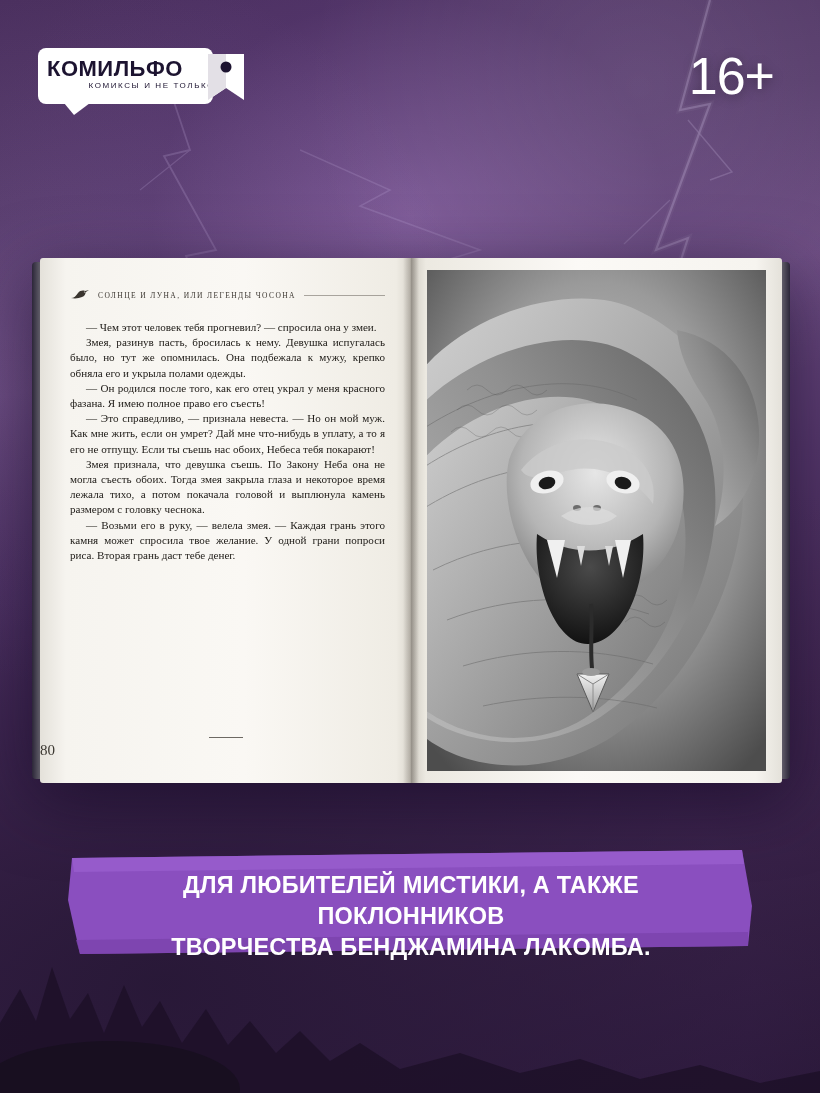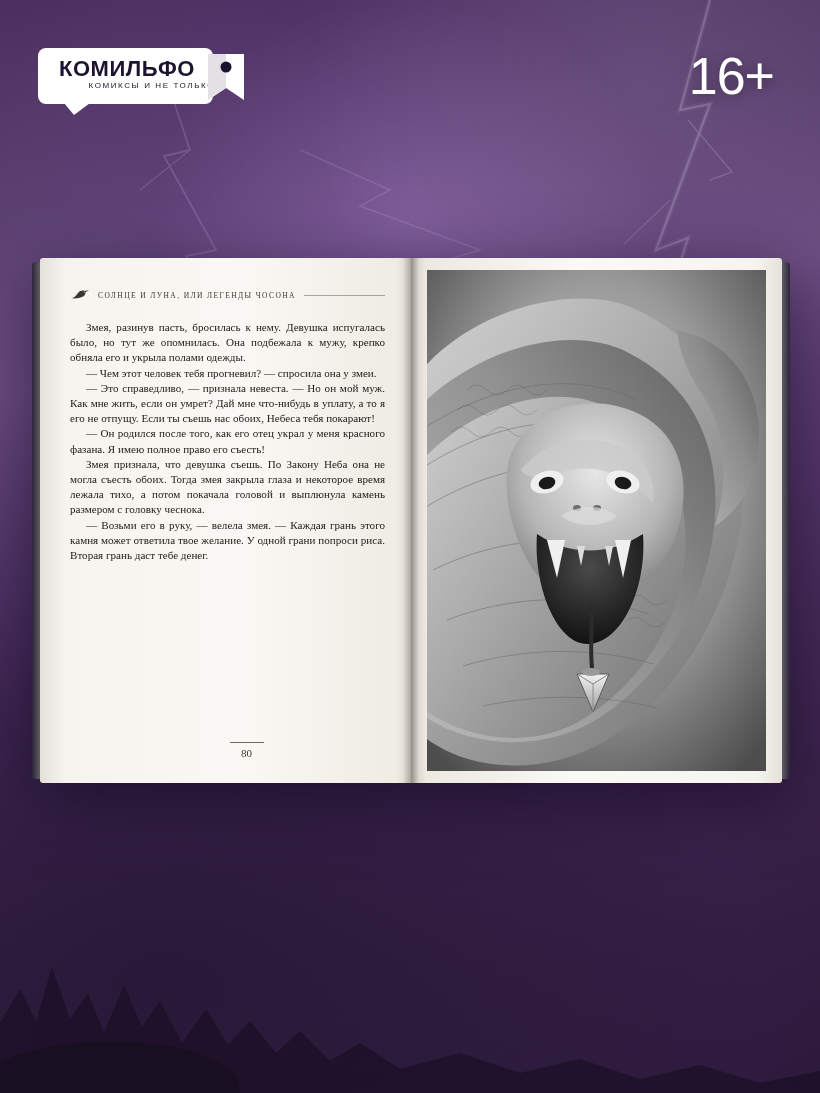--- a/index.html
+++ b/index.html
@@ -75,21 +75,20 @@
     width: 0; height: 0;
     border-left: 10px solid transparent;
     border-right: 16px solid transparent;
     border-top: 12px solid #ffffff;
   }
   .logo-title {
     position: absolute;
     left: 9px;
     top: 8px;
     width: 160px;
-    text-align: center;
     font-size: 22px;
     font-weight: bold;
     letter-spacing: 0.5px;
     color: #1c1330;
     font-family: "Liberation Sans", sans-serif;
   }
   .logo-sub {
     position: absolute;
     left: 17px;
     top: 33px;
@@ -208,25 +207,24 @@
   }
   .body-text p {
     margin: 0;
     text-indent: 16px;
   }
   .folio {
     position: absolute;
     left: 0;
     right: 0;
     bottom: 24px;
-    text-align: center;
+    text-align: left;
     font-family: "Liberation Serif", serif;
-    font-size: 11px;
+    font-size: 15px;
     color: #3b3731;
-    margin-left: 42px;
   }
   .folio .rule {
     width: 34px;
     height: 1px;
     background: #4a453e;
     margin: 0 auto 4px auto;
     opacity: 0.8;
   }
 
   
@@ -318,26 +316,26 @@
           <svg width="20" height="11" viewBox="0 0 20 11">
             <path d="M1 9 C4 9 6 7 8 4 C10 1.5 13 1 15 2 L19 1 L15.5 3.2 C15.8 5 14.5 7 12 8 C9 9.3 5 10 1 9 Z" fill="#3a352f"></path>
             <circle cx="14.4" cy="3" r="0.55" fill="#f7f5f0"></circle>
           </svg>
         </span>
         <span class="rh-text">СОЛНЦЕ И ЛУНА, ИЛИ ЛЕГЕНДЫ ЧОСОНА</span>
         <span class="rh-rule"></span>
       </div>
 
       <div class="body-text">
+        <p>— Чем этот человек тебя прогневил? — спросила она у змеи.</p>
         <p>Змея, разинув пасть, бросилась к нему. Девушка испугалась было, но тут же опомнилась. Она подбежала к мужу, крепко обняла его и укрыла полами одежды.</p>
-        <p>— Чем этот человек тебя прогневил? — спросила она у змеи.</p>
+        <p>— Он родился после того, как его отец украл у меня красного фазана. Я имею полное право его съесть!</p>
         <p>— Это справедливо, — признала невеста. — Но он мой муж. Как мне жить, если он умрет? Дай мне что-нибудь в уплату, а то я его не отпущу. Если ты съешь нас обоих, Небеса тебя покарают!</p>
-        <p>— Он родился после того, как его отец украл у меня красного фазана. Я имею полное право его съесть!</p>
         <p>Змея признала, что девушка съешь. По Закону Неба она не могла съесть обоих. Тогда змея закрыла глаза и некоторое время лежала тихо, а потом покачала головой и выплюнула камень размером с головку чеснока.</p>
-        <p>— Возьми его в руку, — велела змея. — Каждая грань этого камня может ответила твое желание. У одной грани попроси риса. Вторая грань даст тебе денег.</p>
+        <p>— Возьми его в руку, — велела змея. — Каждая грань этого камня может спросила твое желание. У одной грани попроси риса. Вторая грань даст тебе денег.</p>
       </div>
 
       <div class="folio">
         <div class="rule"></div>
         <span>80</span>
       </div>
     </div>
 
     <div class="page page-right">
       <div class="illus">
@@ -443,14 +441,27 @@
     <div class="spine"></div>
   </div>
 
   <div class="forest">
     <svg width="820" height="200" viewBox="0 0 820 200" preserveAspectRatio="none">
       <path d="M0 200 L0 130 L20 96 L36 128 L52 74 L70 126 L88 100 L104 140 L124 92 L142 134 L160 108 L182 150 L206 116 L228 152 L250 128 L276 160 L300 138 L330 168 L360 150 L400 176 L460 160 L520 180 L580 166 L640 186 L700 172 L760 190 L820 178 L820 200 Z" fill="#1d1128" opacity="0.85"></path>
       <ellipse cx="110" cy="196" rx="130" ry="48" fill="#17101f" opacity="0.9"></ellipse>
     </svg>
   </div>
 
+  <div class="banner">
+    <div class="banner-bg">
+      <svg width="690" height="108" viewBox="0 0 690 108" preserveAspectRatio="none">
+        <path d="M6 10 L676 2 L686 58 L682 98 L14 106 L2 52 Z" fill="#8a4fbf"></path>
+        <path d="M6 10 L676 2 L678 16 L8 24 Z" fill="#9a5fcf" opacity="0.75"></path>
+        <path d="M10 92 L682 84 L682 98 L14 106 Z" fill="#7a42ad" opacity="0.8"></path>
+      </svg>
+    </div>
+    <div class="banner-text">
+      <div>ДЛЯ ЛЮБИТЕЛЕЙ МИСТИКИ, А ТАКЖЕ ПОКЛОННИКОВ</div>
+      <div>ТВОРЧЕСТВА БЕНДЖАМИНА ЛАКОМБА.</div>
+    </div>
+  </div>
 
 </div>
 
 </body></html>

